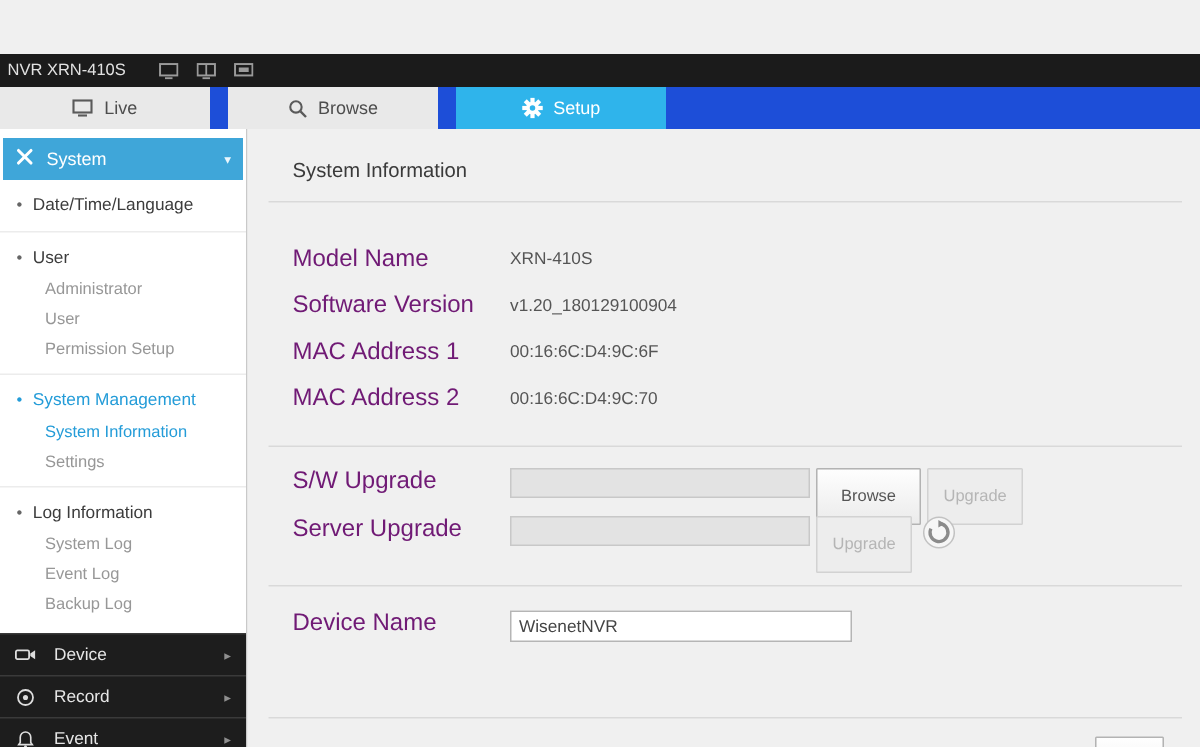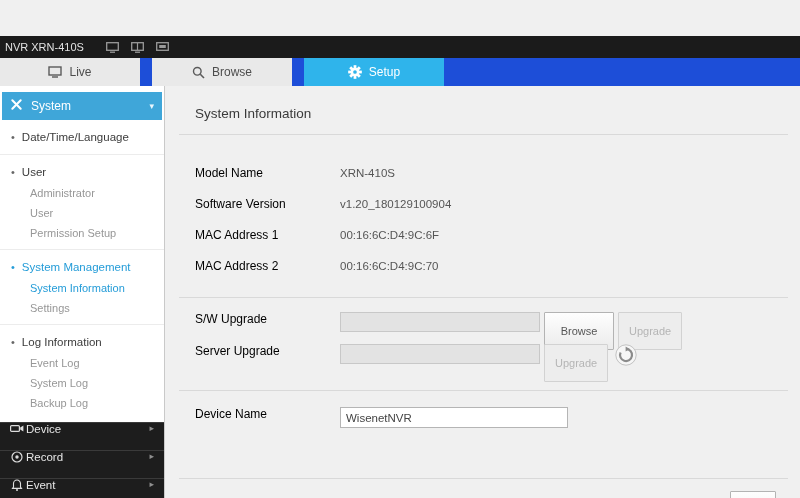--- a/index.html
+++ b/index.html
@@ -25,31 +25,31 @@
   .sidebar { width:165px; min-width:165px; background:#fff; border-right:1px solid #c9c9c9; display:flex; flex-direction:column; font-size:11.5px; }
   .sys-header { height:28px; margin:6px 2px 0 2px; background:#3fa6d9; color:#fff; display:flex; align-items:center; gap:8px; padding:0 8px; font-size:12px; cursor:pointer; }
   .sys-header .chev { margin-left:auto; font-size:9px; color:#eaf6fd; }
   .nav { flex:1; overflow:hidden; }
   .nav-group { border-bottom:1px solid #ececec; padding:6px 0; }
   .nav-group:last-child { border-bottom:none; }
   .nav-item { display:flex; align-items:center; gap:7px; padding:5px 8px 5px 11px; color:#3c3c3c; cursor:pointer; }
   .nav-item .bullet { font-size:11px; color:#666; }
   .nav-item.blue, .nav-item.blue .bullet, .nav-sub.blue { color:#249cd8; }
   .nav-sub { padding:4px 8px 4px 30px; color:#979797; font-size:11px; cursor:pointer; }
-  .dark-item { height:28px; background:#1d1d1d; border-top:1px solid #3a3a3a; color:#e6e6e6; display:flex; align-items:flex-start; gap:2px; padding:0 10px; font-size:11.5px; cursor:pointer; }
+  .dark-item { height:28px; background:#1d1d1d; border-top:1px solid #3a3a3a; color:#e6e6e6; display:flex; align-items:center; gap:12px; padding:0 10px; font-size:11.5px; cursor:pointer; }
   .dark-item .chev { margin-left:auto; color:#8f8f8f; font-size:9px; }
   .di-icon { display:inline-flex; width:14px; justify-content:center; }
 
   
   .main { flex:1; background:#f0f0f0; display:flex; flex-direction:column; padding:0 12px 0 14px; overflow:hidden; }
   .page-title { margin:20px 0 13px 16px; font-size:13.5px; color:#3a3a3a; font-weight:400; }
   .divider { border-top:1px solid #d9d9d9; height:0; }
   .info-section { padding:22px 0 16px 16px; }
   .info-row { height:31px; display:flex; align-items:center; }
-  .flabel { width:145px; min-width:145px; font-size:12px; color:#000000; }
+  .flabel { width:145px; min-width:145px; font-size:16px; color:#701a75; }
   .fvalue { font-size:11.5px; color:#555; }
   .upgrade-section { padding:14px 0 14px 16px; }
   .form-row { height:32px; display:flex; align-items:flex-start; }
   .file-input { width:200px; height:20px; background:#e3e3e3; border:1px solid #c8c8c8; margin-right:4px; padding:0 4px; font-size:11px; color:#777; }
   .btn { height:38px; min-width:52px; padding:0 10px; background:linear-gradient(#fefefe,#ebebeb); border:1px solid #b3b3b3; color:#555; font-size:11px; font-family:inherit; cursor:pointer; margin-right:4px; border-radius:1px; }
   .btn:disabled { color:#b5b5b5; background:#ededed; border-color:#d2d2d2; cursor:default; }
   .btn-browse { min-width:70px; }
   .refresh-btn { width:22px; height:22px; margin-left:3px; cursor:pointer; display:inline-flex; }
   .device-section { padding:16px 0 18px 16px; }
   .text-input { width:228px; height:21px; background:#fff; border:1px solid #b5b5b5; padding:0 5px; font-size:11.5px; color:#444; }
@@ -159,22 +159,22 @@
           <span>System Management</span>
         </div>
         <div class="nav-sub blue">System Information</div>
         <div class="nav-sub">Settings</div>
       </div>
       <div class="nav-group">
         <div class="nav-item">
           <span class="bullet">•</span>
           <span>Log Information</span>
         </div>
+        <div class="nav-sub">System Log</div>
         <div class="nav-sub">Event Log</div>
-        <div class="nav-sub">System Log</div>
         <div class="nav-sub">Backup Log</div>
       </div>
     </div>
 
     <div>
       <div class="dark-item">
         <span class="di-icon">
           <svg width="14" height="11" viewBox="0 0 14 11">
               <rect x="0.6" y="2.6" width="8.8" height="5.8" rx="1" fill="none" stroke="#dddddd" stroke-width="1.2"></rect>
               <path d="M10.2 4.6l3.2-2.1v6l-3.2-2.1z" fill="#dddddd"></path>

